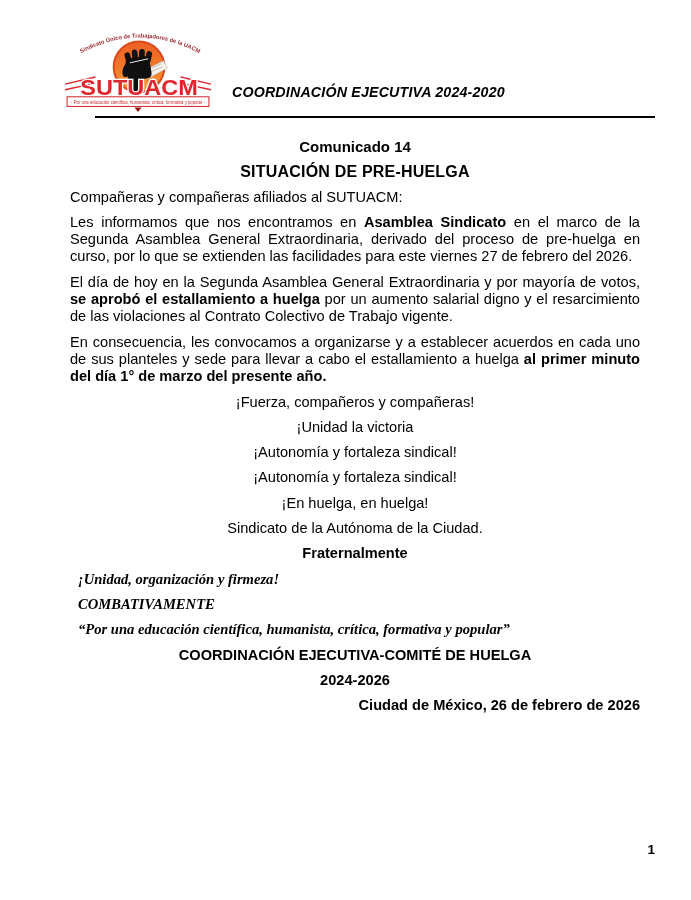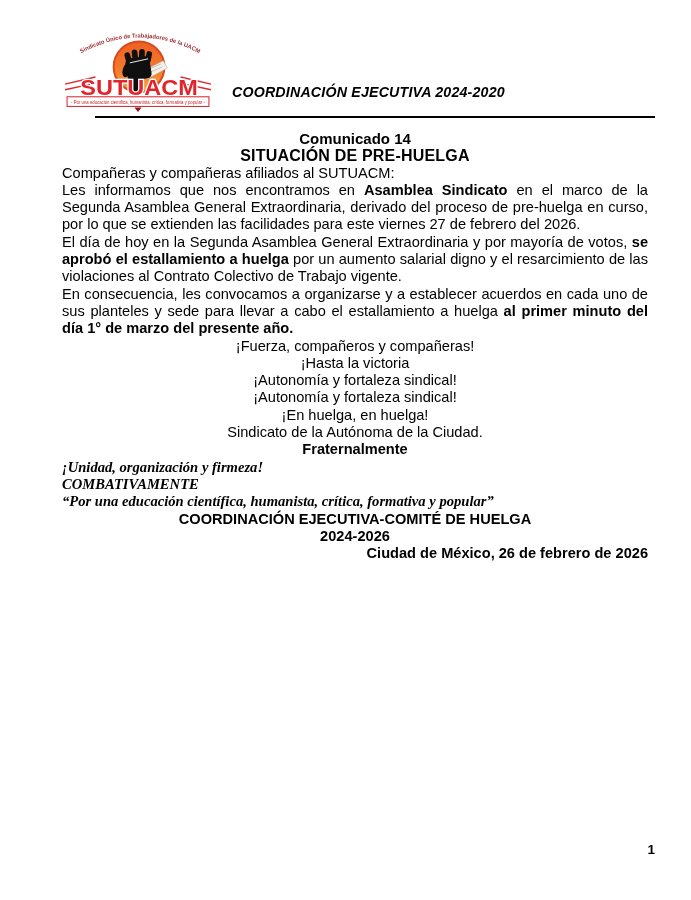--- a/index.html
+++ b/index.html
@@ -16,21 +16,21 @@
   .header-title {
     position: absolute; top: 84px; left: 232px;
     font-size: 14.2px; font-weight: bold; font-style: italic;
     letter-spacing: 0.2px; white-space: nowrap;
   }
   .rule { position: absolute; top: 116px; left: 95px; width: 560px; border-top: 2px solid #000; }
   .content {
     position: absolute; top: 130px; left: 62px; width: 586px;
     font-size: 14.6px; line-height: 17.3px;
   }
-  .content p, .content div { margin: 0; }
+  .content p, .content div { margin: 8px; }
   .doc-title { text-align: center; font-weight: bold; margin-top: 2px; }
   .doc-title .t1 { font-size: 15px; }
   .doc-title .t2 { font-size: 16px; letter-spacing: 0.2px; }
   .salutation { margin-top: 17px; }
   .para { text-align: justify; }
   .p2 { margin-top: 11px; }
   .p3 { margin-top: 16px; }
   .p4 { margin-top: 18px; }
   .p5 { margin-top: 18px; font-weight: bold; }
   .slogans { margin-top: 20px; text-align: center; }
@@ -110,21 +110,21 @@
 
     <p class="para p2"><span>Les informamos que nos encontramos en </span><strong>Asamblea Sindicato</strong><span> en el marco de la Segunda Asamblea General Extraordinaria, derivado del proceso de pre-huelga en curso, por lo que se extienden las facilidades para este viernes 27 de febrero del 2026.</span></p>
 
     <p class="para p3"><span>El día de hoy en la Segunda Asamblea General Extraordinaria y por mayoría de votos, </span><strong>se aprobó el estallamiento a huelga</strong><span> por un aumento salarial digno y el resarcimiento de las violaciones al Contrato Colectivo de Trabajo vigente.</span></p>
 
     <p class="para p4"><span>En consecuencia, les convocamos a organizarse y a establecer acuerdos en cada uno de sus planteles y sede para llevar a cabo el estallamiento a huelga </span><strong>al primer minuto del día 1° de marzo del presente año.</strong></p>
 
 
     <div class="slogans">
       <div>¡Fuerza, compañeros y compañeras!</div>
-      <div>¡Hasta la victoria</div>
+      <div>¡Unidad la victoria</div>
       <div>¡Autonomía y fortaleza sindical!</div>
       <div>¡Autonomía y fortaleza sindical!</div>
       <div>¡En huelga, en huelga!</div>
       <div>Sindicato de la Autónoma de la Ciudad.</div>
     </div>
 
     <p class="closing">Fraternalmente</p>
 
     <div class="mottos">
       <div>¡Unidad, organización y firmeza!</div>

